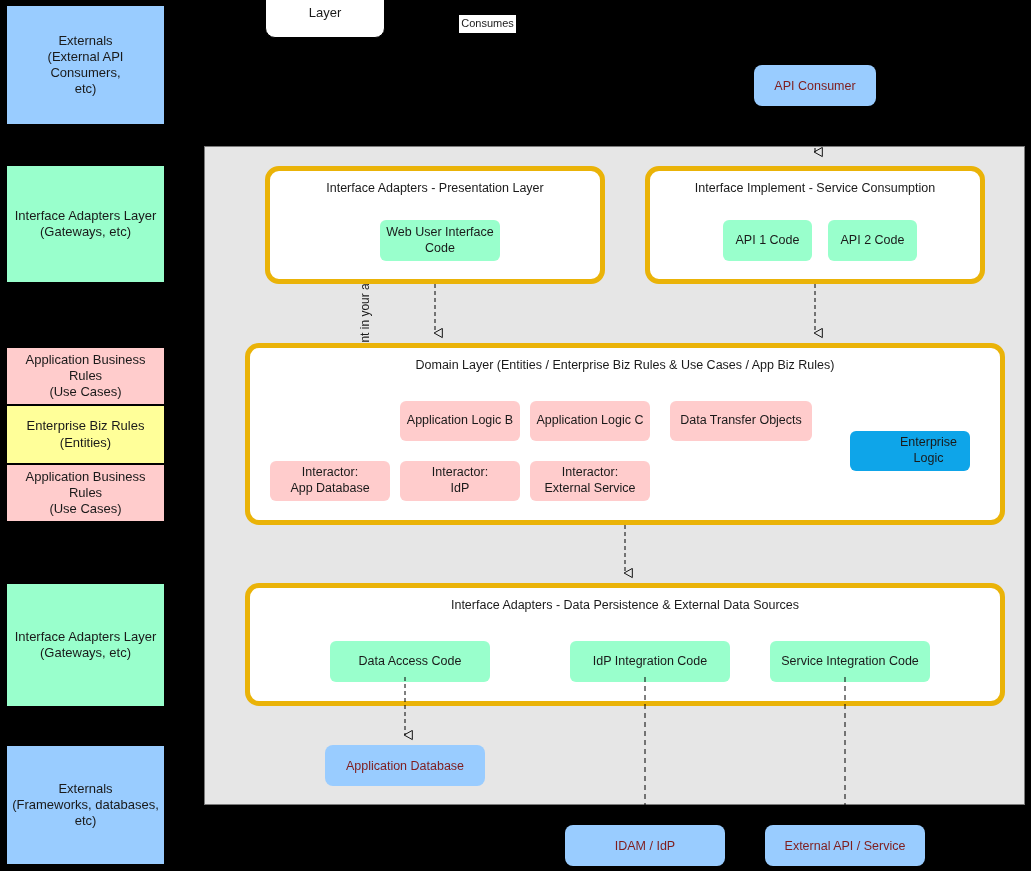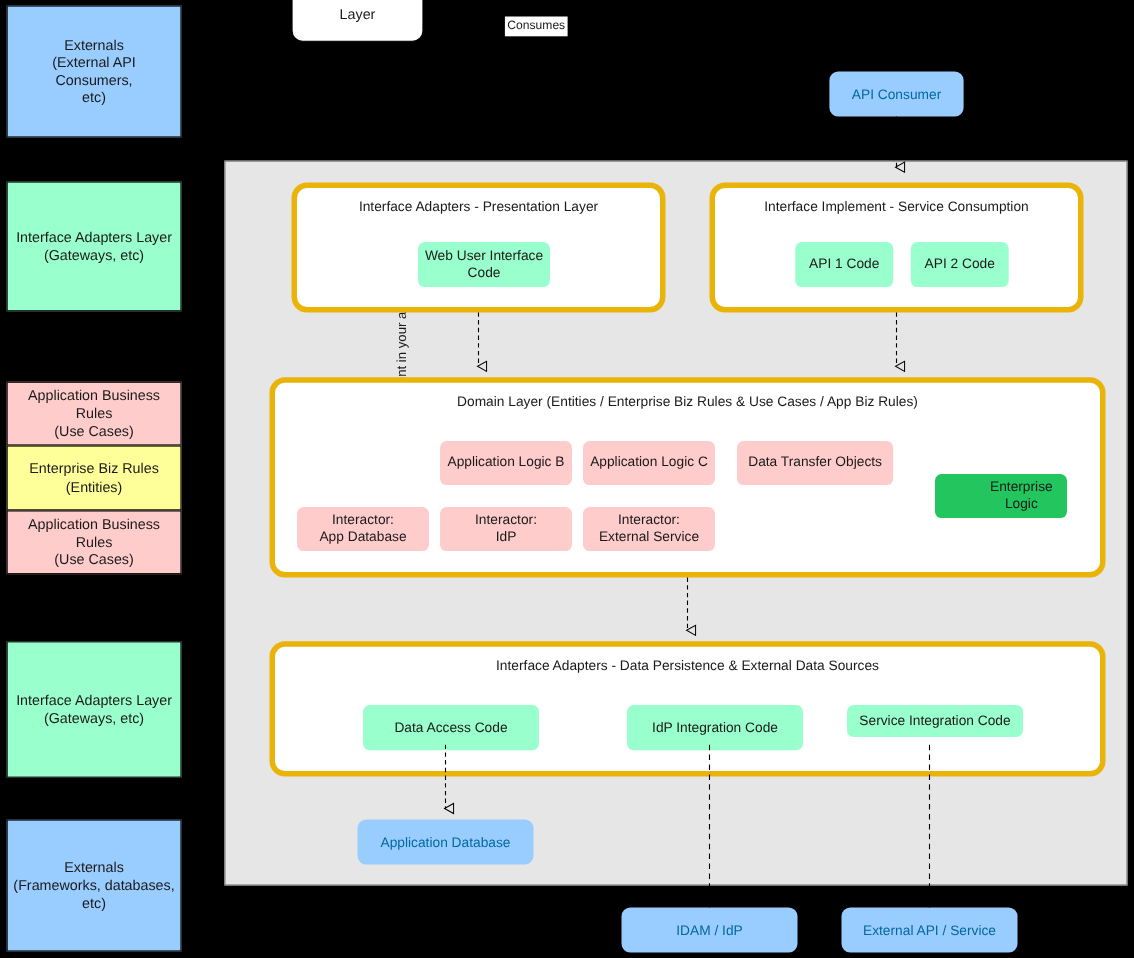--- a/index.html
+++ b/index.html
@@ -112,34 +112,34 @@
     justify-content: center;
     text-align: center;
     border-radius: 6px;
     font-size: 12.5px;
     color: #1a1a1a;
     line-height: 1.25;
     white-space: pre-line;
   }
   .chip-green  { background: #99ffcc; }
   .chip-pink   { background: #ffcccc; }
-  .chip-yellow { background: #22c55e; padding-left: 37px; }
+  .chip-yellow { background: #0ea5e9; padding-left: 37px; }
 
   
   .ext-box {
     position: absolute;
     box-sizing: border-box;
     display: flex;
     align-items: center;
     justify-content: center;
     text-align: center;
     background: #99ccff;
     border-radius: 8px;
     font-size: 12.5px;
-    color: #0369a1;
+    color: #7f1d1d;
   }
 
   
   #connectors {
     position: absolute;
     left: 0; top: 0;
     width: 1031px; height: 871px;
     pointer-events: none;
   }
 </style>
@@ -208,21 +208,21 @@
     <div class="chip chip-pink" style="left:150px; top:113px; width:120px; height:40px;">Interactor:
 IdP</div>
     <div class="chip chip-pink" style="left:280px; top:113px; width:120px; height:40px;">Interactor:
 External Service</div>
   </div>
 
   <div class="layer-box" style="left:245px; top:583px; width:760px; height:123px;">
     <div class="layer-title">Interface Adapters - Data Persistence &amp; External Data Sources</div>
     <div class="chip chip-green" style="left:80px; top:53px; width:160px; height:41px;">Data Access Code</div>
     <div class="chip chip-green" style="left:320px; top:53px; width:160px; height:41px;">IdP Integration Code</div>
-    <div class="chip chip-green" style="left:520px; top:53px; width:160px; height:29px;">Service Integration Code</div>
+    <div class="chip chip-green" style="left:520px; top:53px; width:160px; height:41px;">Service Integration Code</div>
   </div>
 
   <div class="ext-box" style="left:325px; top:745px; width:160px; height:41px;">Application Database</div>
 
   <div class="ext-box" style="left:565px; top:825px; width:160px; height:41px;">IDAM / IdP</div>
 
   <div class="ext-box" style="left:765px; top:825px; width:160px; height:41px;">External API / Service</div>
 
   <svg id="connectors" viewBox="0 0 1031 871" xmlns="http://www.w3.org/2000/svg">
     <defs>

